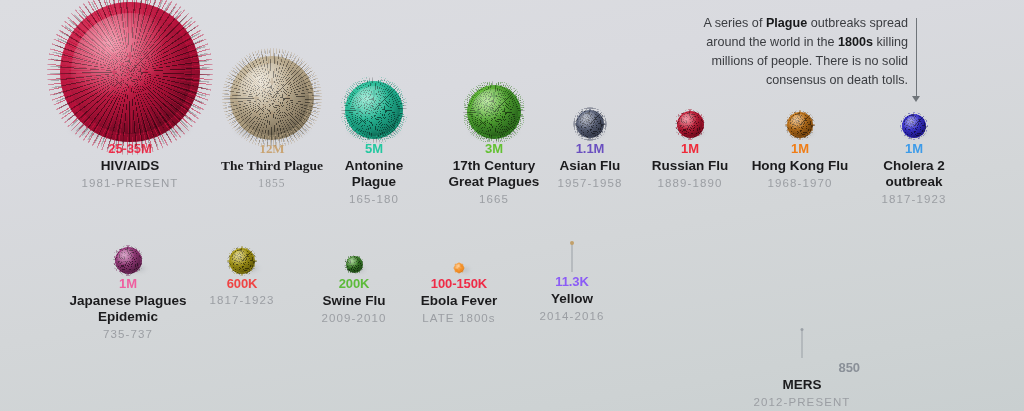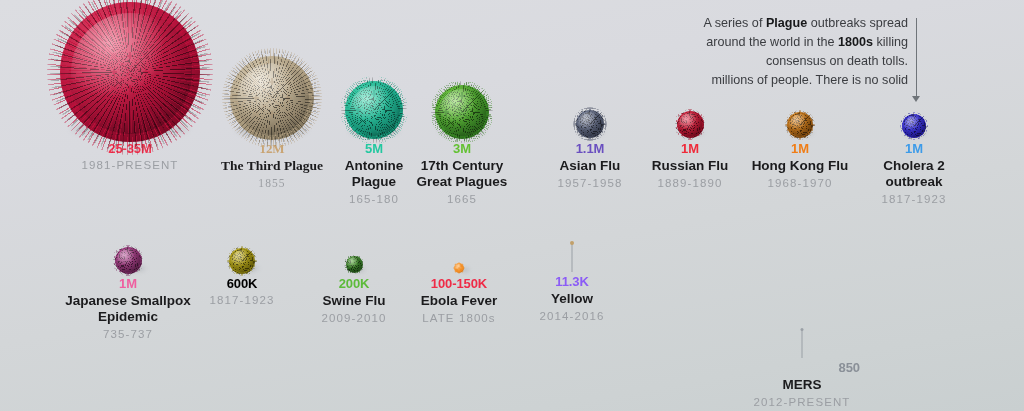--- a/index.html
+++ b/index.html
@@ -80,38 +80,39 @@
 
 <div class="stage">
 
   <div class="annot" style="left:630px; top:14px; width:278px;">
     <div>
       <span>A series of </span><b>Plague</b><span> outbreaks spread</span>
     </div>
     <div>
       <span>around the world in the </span><b>1800s</b><span> killing</span>
     </div>
+    <div>millions of people. There is no solid</div>
     <div>consensus on death tolls.</div>
-    <div>millions of people. There is no solid</div>
   </div>
   <div class="annot-rule" style="left:916px; top:18px; height:80px;"></div>
   <div class="annot-arrow" style="left:912px; top:96px;"></div>
 
   <div class="item" style="left:48px; top:0px; width:164px;">
     <div class="orbwrap" style="height:136px;">
       <div class="shadow" style="width:120px;height:22px;bottom:-4px;left:50%;transform:translateX(-50%);"></div>
       <div class="orb" style="width:140px;height:140px;color:#c2113c;margin-bottom:-6px;">
         <div class="core" style="background:radial-gradient(circle at 36% 30%, #e8486b, #b00f38 55%, #4a0413 100%);"></div>
         <div class="fuzz"></div>
           <div class="fuzz2"></div>
         <div class="shade"></div>
           <div class="hilite"></div>
       </div>
     </div>
     <div class="val" style="color:#f2354f;margin-top:6px;">25-35M</div>
+    <div class="name">HIV/AIDS</div>
     <div class="yrs">1981-PRESENT</div>
   </div>
 
   <div class="item" style="left:198px; top:38px; width:148px;font-family:Liberation Serif, serif;">
     <div class="orbwrap" style="height:98px;">
       <div class="shadow" style="width:74px;height:15px;bottom:-2px;left:50%;transform:translateX(-50%);"></div>
       <div class="orb" style="width:84px;height:84px;color:#b5a183;margin-bottom:-4px;">
         <div class="core" style="background:radial-gradient(circle at 36% 30%, #d9cdb4, #a89madd 0%, #9c8d70 60%, #4f4staff 100%);background:radial-gradient(circle at 36% 30%, #ddd2bb, #a6977a 60%, #4c4433 100%);"></div>
         <div class="fuzz"></div>
           <div class="fuzz2"></div>
@@ -133,21 +134,21 @@
           <div class="fuzz2"></div>
         <div class="shade"></div>
           <div class="hilite"></div>
       </div>
     </div>
     <div class="val" style="color:#23c8a0;margin-top:6px;">5M</div>
     <div class="name">Antonine Plague</div>
     <div class="yrs">165-180</div>
   </div>
 
-  <div class="item" style="left:404px; top:66px; width:116px;">
+  <div class="item" style="left:436px; top:66px; width:116px;">
     <div class="orbwrap" style="height:70px;">
       <div class="shadow" style="width:48px;height:10px;bottom:-1px;left:50%;transform:translateX(-50%);"></div>
       <div class="orb" style="width:54px;height:54px;color:#3f8f28;margin-bottom:-3px;">
         <div class="core" style="background:radial-gradient(circle at 36% 30%, #7ed14a, #3b8a26 60%, #123f0b 100%);"></div>
         <div class="fuzz"></div>
           <div class="fuzz2"></div>
         <div class="shade"></div>
           <div class="hilite"></div>
       </div>
     </div>
@@ -225,36 +226,36 @@
       <div class="shadow" style="width:26px;height:7px;bottom:0px;left:54%;transform:translateX(-50%);"></div>
       <div class="orb" style="width:27px;height:27px;color:#7e2d66;margin-bottom:-2px;">
         <div class="core" style="background:radial-gradient(circle at 36% 30%, #b55597, #7d2c65 60%, #2e0c26 100%);"></div>
         <div class="fuzz"></div>
           <div class="fuzz2"></div>
         <div class="shade"></div>
           <div class="hilite"></div>
       </div>
     </div>
     <div class="val" style="color:#ef5fa0;margin-top:5px;">1M</div>
-    <div class="name">Japanese Smallpox Epidemic</div>
+    <div class="name">Japanese Plagues Epidemic</div>
     <div class="yrs">735-737</div>
   </div>
 
   <div class="item" style="left:176px; top:232px; width:132px;">
     <div class="orbwrap" style="height:40px;">
       <div class="shadow" style="width:25px;height:7px;bottom:0px;left:54%;transform:translateX(-50%);"></div>
       <div class="orb" style="width:26px;height:26px;color:#8e8210;margin-bottom:-2px;">
         <div class="core" style="background:radial-gradient(circle at 36% 30%, #c8b62c, #8c800f 60%, #332e04 100%);"></div>
         <div class="fuzz"></div>
           <div class="fuzz2"></div>
         <div class="shade"></div>
           <div class="hilite"></div>
       </div>
     </div>
-    <div class="val" style="color:#000000;margin-top:5px;">600K</div>
+    <div class="val" style="color:#ef4444;margin-top:5px;">600K</div>
     <div class="yrs">1817-1923</div>
   </div>
 
   <div class="item" style="left:306px; top:240px; width:96px;">
     <div class="orbwrap" style="height:32px;">
       <div class="shadow" style="width:16px;height:5px;bottom:0px;left:54%;transform:translateX(-50%);"></div>
       <div class="orb" style="width:17px;height:17px;color:#2f6b22;margin-bottom:-1px;">
         <div class="core" style="background:radial-gradient(circle at 36% 30%, #5aa63c, #2c6620 60%, #0d2508 100%);"></div>
         <div class="fuzz"></div>
           <div class="fuzz2"></div>

